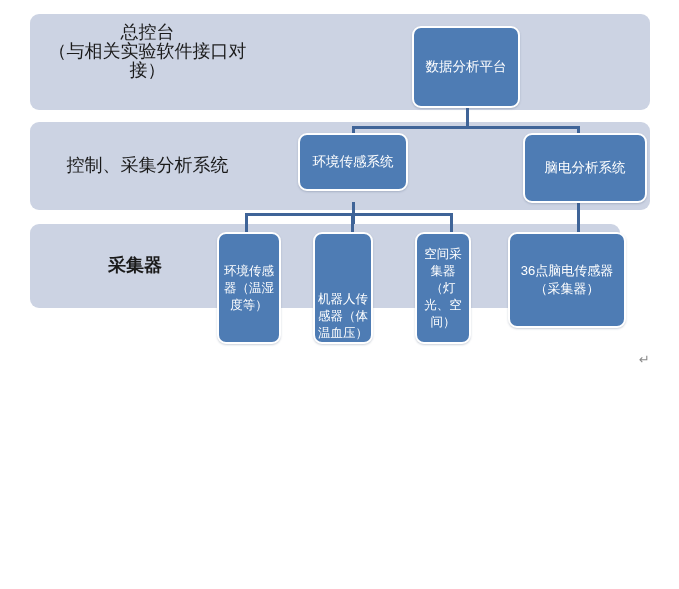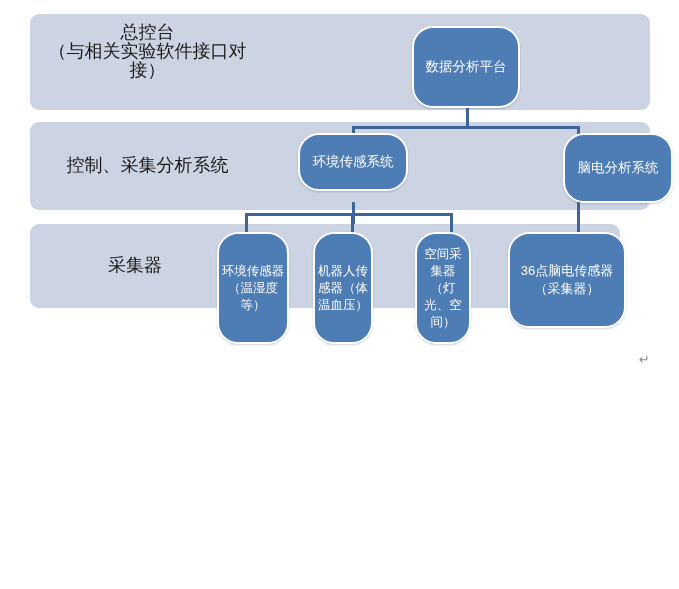--- a/index.html
+++ b/index.html
@@ -36,21 +36,21 @@
     font-size: 18px;
     line-height: 19px;
     text-align: center;
     white-space: pre-line;
   }
 
   .node {
     position: absolute;
     background: #4e7cb4;
     border: 2px solid #ffffff;
-    border-radius: 21px;
+    border-radius: 9px;
     box-sizing: border-box;
     color: #ffffff;
     font-family: "Liberation Sans", "DejaVu Sans", sans-serif;
     display: flex;
     align-items: center;
     justify-content: center;
     text-align: center;
     z-index: 3;
     box-shadow: 0 1px 2px rgba(60,80,110,0.25);
   }
@@ -121,21 +121,21 @@
 
 <div id="diagram">
 
   <div class="band" style="left:30px; top:14px; width:620px; height:96px;"></div>
   <div class="band" style="left:30px; top:122px; width:620px; height:88px;"></div>
   <div class="band" style="left:30px; top:224px; width:590px; height:84px;"></div>
 
   <div class="band-label" style="left:40px; top:23px; width:215px;">总控台
 （与相关实验软件接口对接）</div>
   <div class="band-label" style="left:40px; top:156px; width:215px; text-align:center;">控制、采集分析系统</div>
-  <div class="band-label" style="left:40px; top:256px; width:190px;">采集器</div>
+  <div class="band-label" style="left:40px; top:256px; width:190px;font-weight:bold;">采集器</div>
 
   <div class="conn v" style="left:466px; top:106px; height:22px;"></div>
   <div class="conn h" style="left:352px; top:126px; width:228px;"></div>
   <div class="conn v" style="left:352px; top:126px; height:19px;"></div>
   <div class="conn v" style="left:577px; top:126px; height:19px;"></div>
 
   <div class="conn v" style="left:352px; top:202px; height:22px;"></div>
   <div class="conn h" style="left:245px; top:213px; width:208px;"></div>
   <div class="conn v" style="left:245px; top:213px; height:21px;"></div>
   <div class="conn v" style="left:351px; top:213px; height:21px;"></div>
@@ -144,29 +144,29 @@
   <div class="conn v" style="left:577px; top:202px; height:32px;"></div>
 
   <div class="node n-top" style="left:412px; top:26px; width:108px; height:82px;">
     <span>数据分析平台</span>
   </div>
 
   <div class="node n-mid" style="left:298px; top:133px; width:110px; height:58px;">
     <span>环境传感系统</span>
   </div>
 
-  <div class="node n-mid" style="left:523px; top:133px; width:110px; height:70px;margin-left:40px;">
+  <div class="node n-mid" style="left:523px; top:133px; width:124px; height:70px;">
     <span>脑电分析系统</span>
   </div>
 
-  <div class="node n-leaf" style="left:217px; top:232px; width:72px; height:112px;text-align:center;">
+  <div class="node n-leaf" style="left:217px; top:232px; width:64px; height:112px;text-align:center;">
     <span>环境传感器（温湿度等）</span>
   </div>
 
-  <div class="node n-leaf" style="left:313px; top:232px; width:60px; height:112px;">
+  <div class="node n-leaf" style="left:313px; top:232px; width:60px; height:112px;align-items:flex-end;">
     <span>机器人传感器（体温血压）</span>
   </div>
 
   <div class="node n-leaf" style="left:415px; top:232px; width:56px; height:112px;">
     <span>空间采集器（灯光、空间）</span>
   </div>
 
   <div class="node n-leaf-wide" style="left:508px; top:232px; width:118px; height:96px;">
     <span>36点脑电传感器（采集器）</span>
   </div>

